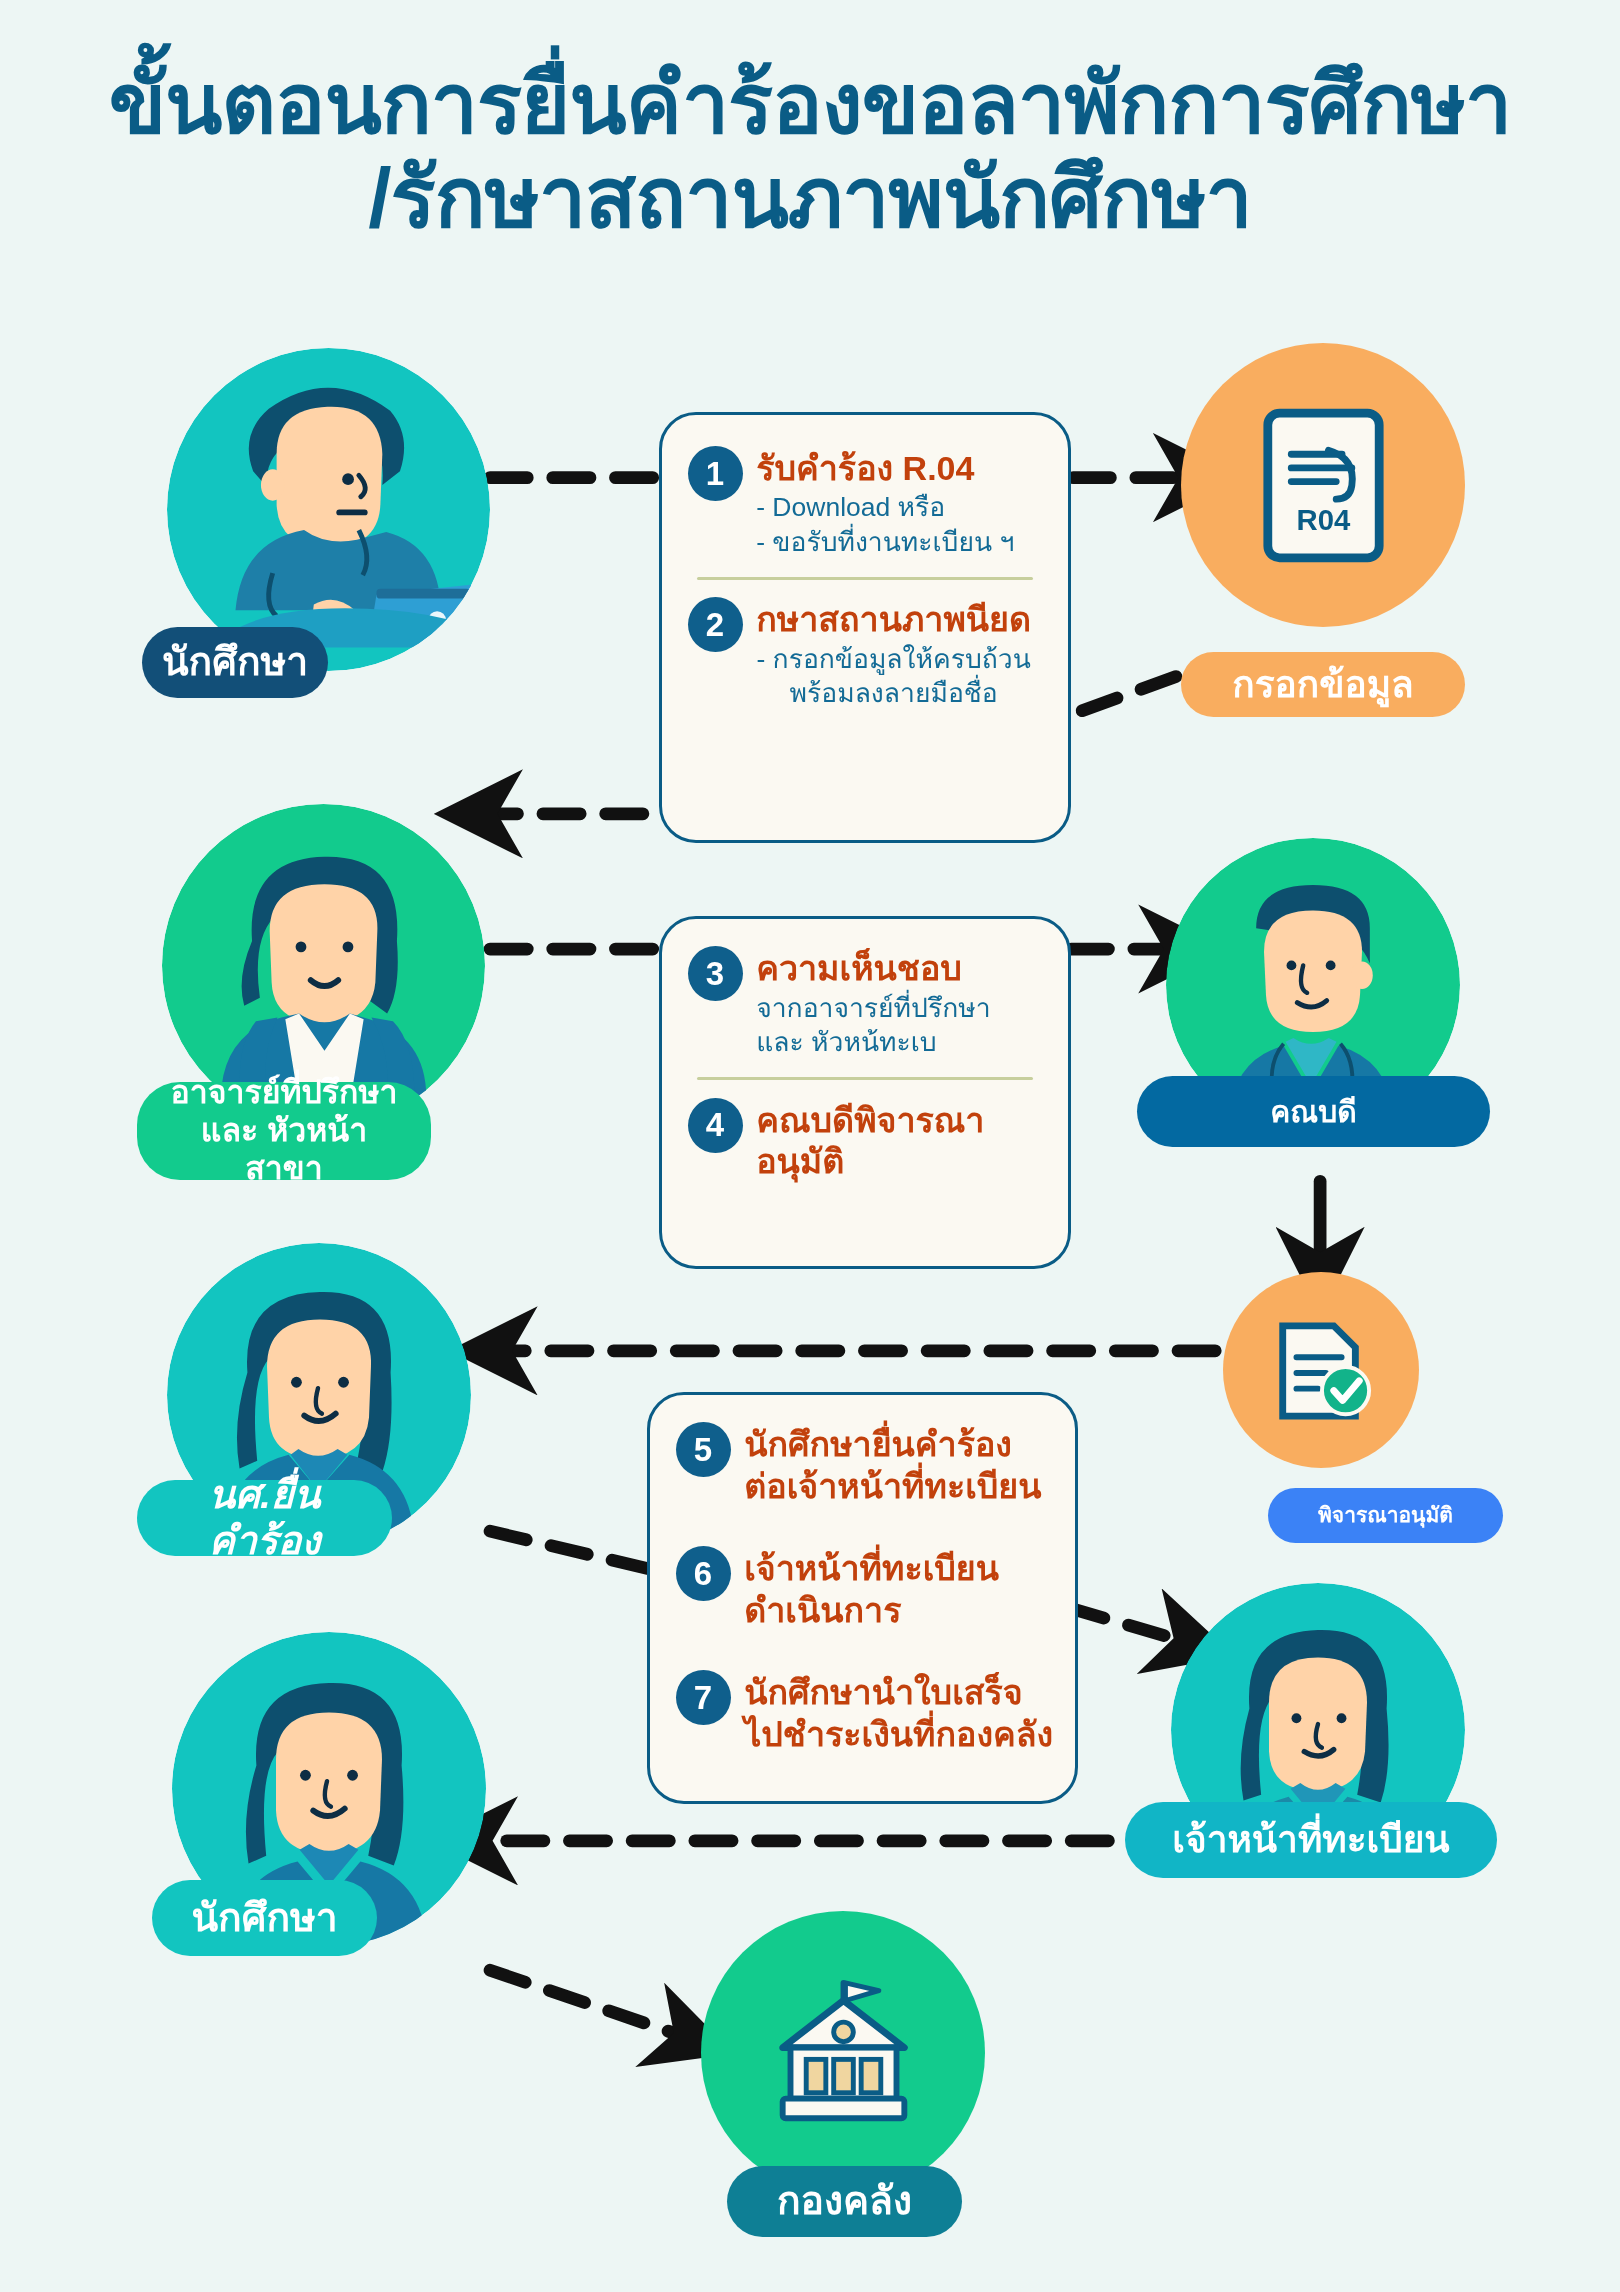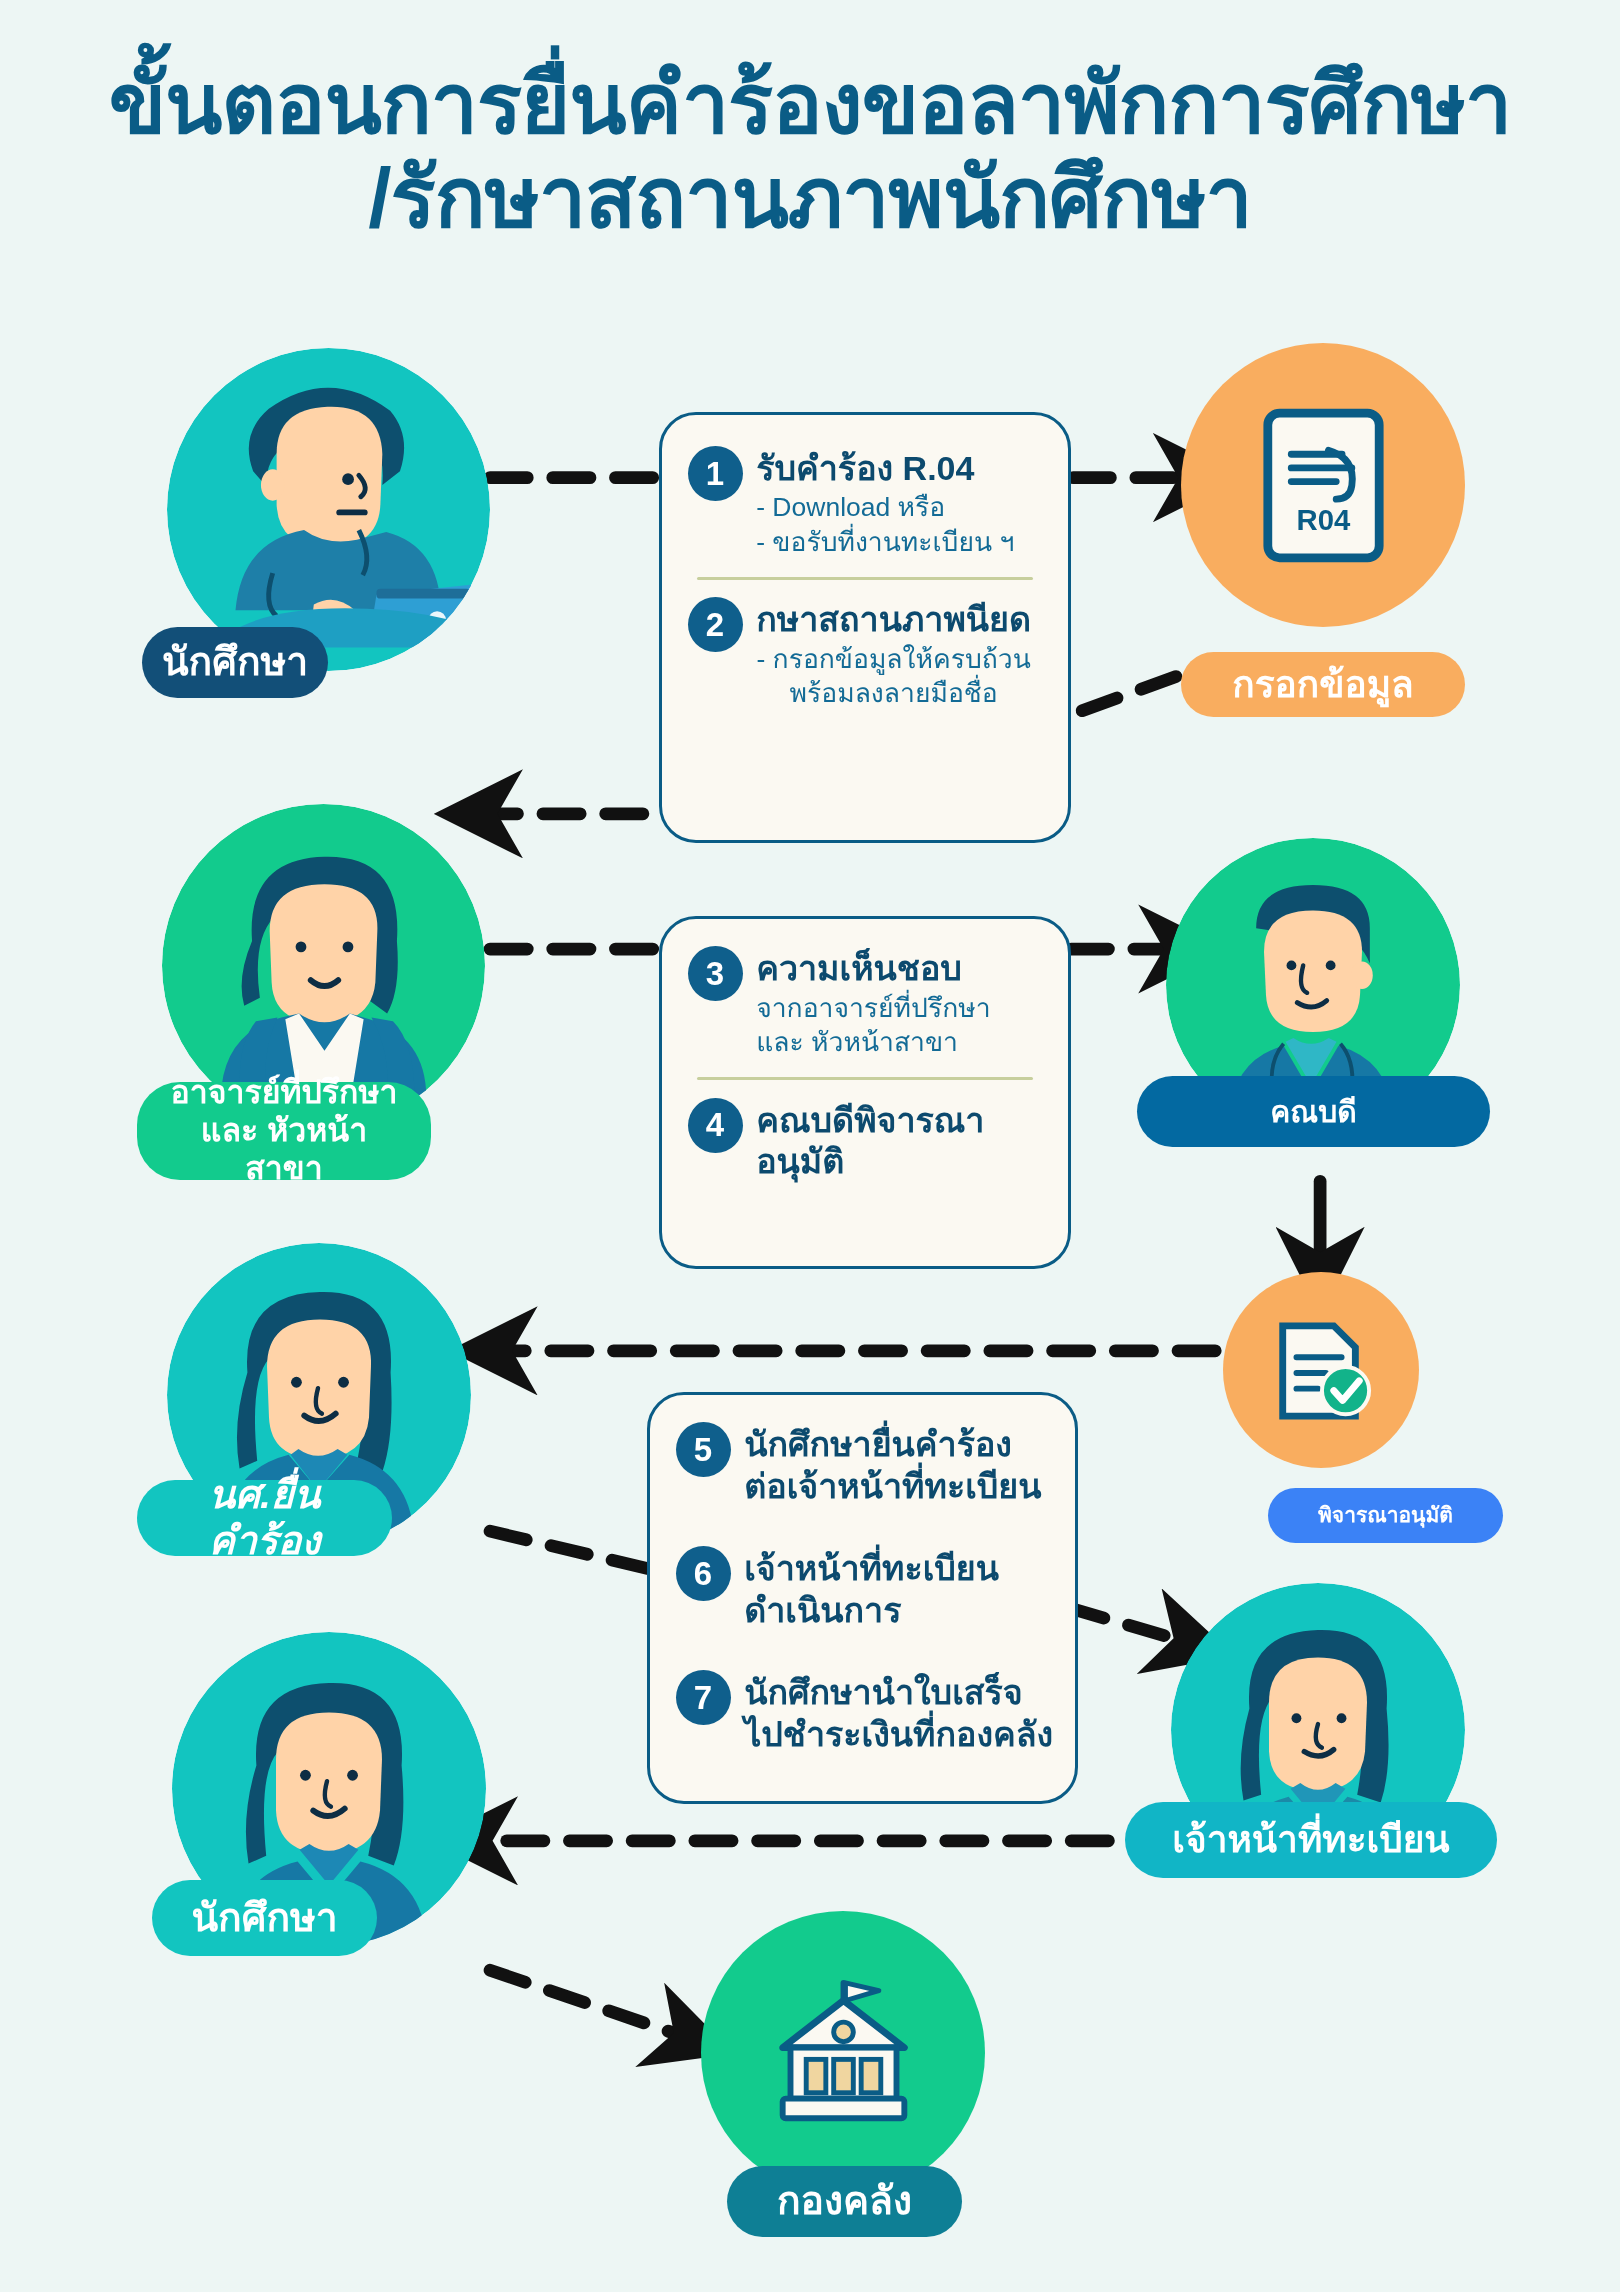--- a/index.html
+++ b/index.html
@@ -64,21 +64,21 @@
     border-radius: 50%;
     background: #0f5f8c;
     color: #fff;
     font-weight: bold;
     font-size: 33px;
     display: flex; align-items: center; justify-content: center;
     margin-right: 13.7px;
   }
   .step-body { padding-top: 2px; }
   .step-title {
-    color: #0c4a6e;
+    color: #c2410c;
     font-weight: bold;
     font-size: 34px;
     line-height: 1.22;
     white-space: pre-line;
   }
   .step-sub {
     color: #136b96;
     font-size: 26.5px;
     line-height: 1.3;
     margin-top: 1px;
@@ -215,21 +215,21 @@
   </div>
   <div class="pill" style="left:137px; top:1068px; width:294px; height:98px; font-size:32px; background:#12cb8d; border-radius:43px;margin-top:14px;">อาจารย์ที่ปรึกษา
 และ หัวหน้าสาขา</div>
 
   <div class="card" style="left:659px; top:916px; width:412px; height:353px; padding-top:27.4px;">
     <div class="step">
       <div class="num">3</div>
       <div class="step-body">
         <div class="step-title">ความเห็นชอบ</div>
         <div class="step-sub">จากอาจารย์ที่ปรึกษา
-และ หัวหน้าสาขา</div>
+และ หัวหน้ทะเบ</div>
       </div>
     </div>
     <div class="divider"></div>
     <div class="step" style="margin-top:7.8px;">
       <div class="num">4</div>
       <div class="step-body">
         <div class="step-title">คณบดีพิจารณา
 อนุมัติ</div>
       </div>
     </div>

